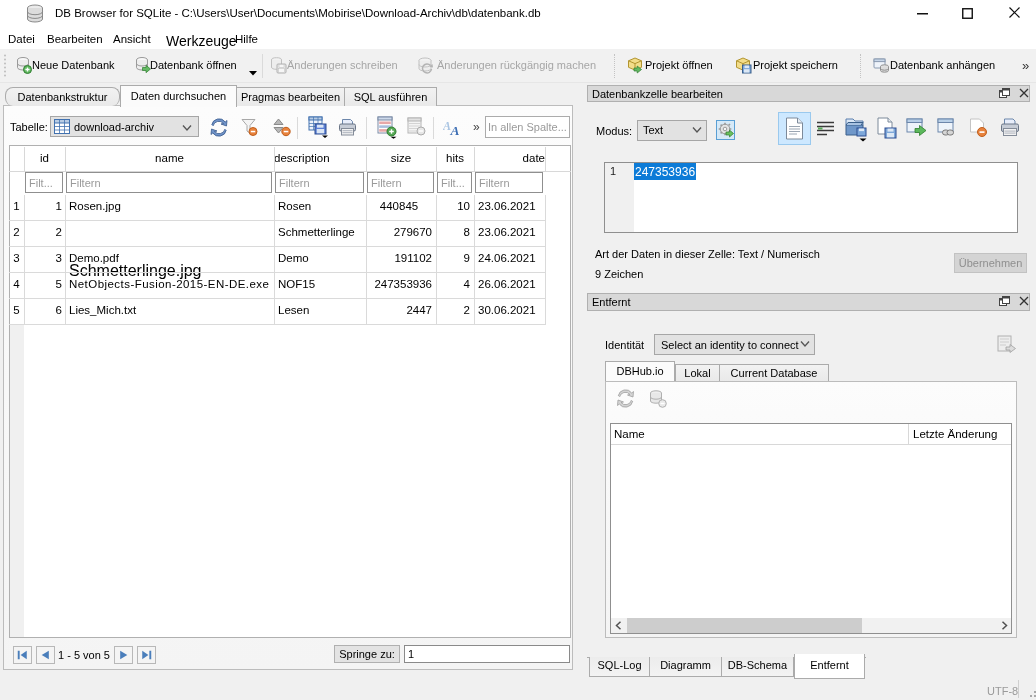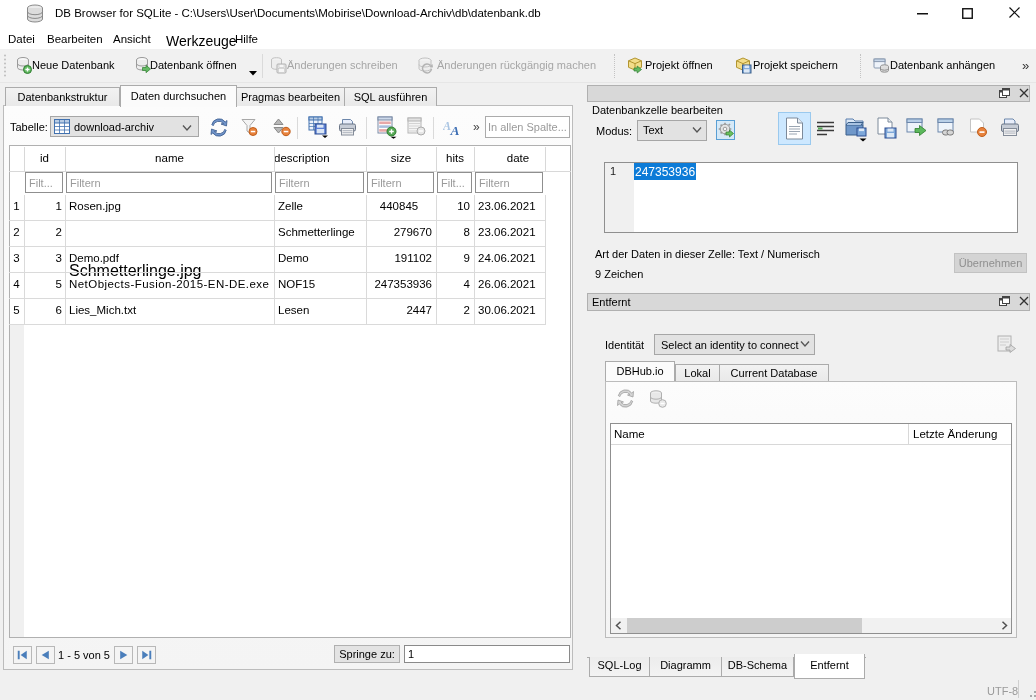--- a/index.html
+++ b/index.html
@@ -103,21 +103,21 @@
   <rect x="1" y="2" width="11" height="9" rx="1" fill="#eef3fa" stroke="#8a9ab0"></rect>
   <rect x="1" y="2" width="11" height="2.6" fill="#c7d6e8" stroke="#8a9ab0"></rect>
   <ellipse cx="11.5" cy="9.5" rx="4" ry="1.7" fill="#e4e4e4" stroke="#909090"></ellipse>
   <path d="M7.5 9.5 v4 a4 1.7 0 0 0 8 0 v-4" fill="#dcdcdc" stroke="#909090"></path>
   <path d="M7.5 11.5 a4 1.7 0 0 0 8 0" fill="none" stroke="#909090"></path>
 </svg>
 <div class="abs" style="left:890px;top:59px;">Datenbank anhängen</div>
 <div class="abs" style="left:1022px;top:58px;font-size:13px;color:#333;">»</div>
 
 <div class="abs" style="left:3px;top:105px;width:570px;height:565px;background:linear-gradient(#fcfcfc,#f4f4f4);border:1px solid #bcbcbc;"></div>
-<div class="abs tabi" style="left:5px;top:87px;width:115px;height:19px;line-height:18px;">Datenbankstruktur</div>
+<div class="abs tabi" style="left:5px;top:87px;width:115px;height:19px;line-height:18px;border-radius:8px;">Datenbankstruktur</div>
 <div class="abs" style="left:120px;top:85px;width:117px;height:22px;background:#fbfbfb;border:1px solid #ababab;border-bottom:none;text-align:center;line-height:20px;z-index:3;">Daten durchsuchen</div>
 <div class="abs tabi" style="left:237px;top:87px;width:108px;height:19px;border-left:none;line-height:18px;">Pragmas bearbeiten</div>
 <div class="abs tabi" style="left:345px;top:87px;width:92px;height:19px;border-left:none;line-height:18px;">SQL ausführen</div>
 
 <div class="abs" style="left:10px;top:121px;">Tabelle:</div>
 <div class="abs" style="left:50px;top:116px;width:149px;height:21px;background:#e2e2e2;border:1px solid #a6a6a6;"></div>
 <svg class="abs" style="left:54px;top:119px;" width="16" height="15" viewBox="0 0 16 15">
   <rect x="0.5" y="0.5" width="15" height="14" fill="#fff" stroke="#4272b0"></rect>
   <rect x="0.5" y="0.5" width="15" height="3.5" fill="#b8cce4" stroke="#4272b0"></rect>
   <path d="M5.5 0.5 v14 M10.5 0.5 v14 M0.5 7.5 h15 M0.5 11 h15" stroke="#4272b0" stroke-width="0.8"></path>
@@ -184,21 +184,21 @@
 <div class="abs" style="left:473px;top:120px;font-size:12px;color:#444;">»</div>
 <div class="abs" style="left:485px;top:116px;width:85px;height:22px;background:#fff;border:1px solid #ababab;"></div>
 <div class="abs" style="left:488px;top:121px;color:#9a9a9a;white-space:nowrap;">In allen Spalte...</div>
 
 <div class="abs" style="left:9px;top:145px;width:562px;height:493px;background:#fff;border:1px solid #b0b0b0;"></div>
 <div class="abs" style="left:24px;top:152px;width:41px;text-align:center;font-size:11.5px;">id</div>
 <div class="abs" style="left:65px;top:152px;width:209px;text-align:center;font-size:11.5px;">name</div>
 <div class="abs" style="left:274px;top:152px;width:92px;font-size:11.5px;">description</div>
 <div class="abs" style="left:366px;top:152px;width:70px;text-align:center;font-size:11.5px;">size</div>
 <div class="abs" style="left:436px;top:152px;width:38px;text-align:center;font-size:11.5px;">hits</div>
-<div class="abs" style="left:474px;top:152px;width:71px;text-align:center;font-size:11.5px;padding-left:17px;">date</div>
+<div class="abs" style="left:474px;top:152px;width:71px;text-align:right;font-size:11.5px;padding-left:17px;">date</div>
 <div class="abs" style="left:24px;top:147px;width:1px;height:24px;background:#d8d8d8;"></div>
 <div class="abs" style="left:65px;top:147px;width:1px;height:24px;background:#d8d8d8;"></div>
 <div class="abs" style="left:274px;top:147px;width:1px;height:24px;background:#d8d8d8;"></div>
 <div class="abs" style="left:366px;top:147px;width:1px;height:24px;background:#d8d8d8;"></div>
 <div class="abs" style="left:436px;top:147px;width:1px;height:24px;background:#d8d8d8;"></div>
 <div class="abs" style="left:474px;top:147px;width:1px;height:24px;background:#d8d8d8;"></div>
 <div class="abs" style="left:545px;top:147px;width:1px;height:24px;background:#d8d8d8;"></div>
 <div class="abs" style="left:9px;top:171px;width:562px;height:1px;background:#d8d8d8;"></div>
 <div class="abs" style="left:25px;top:172px;width:38px;height:21px;border:1px solid #8f8f8f;background:#fff;"></div>
 <div class="abs" style="left:29px;top:177px;color:#9a9a9a;">Filt...</div>
@@ -208,21 +208,21 @@
 <div class="abs" style="left:279px;top:177px;color:#9a9a9a;">Filtern</div>
 <div class="abs" style="left:367px;top:172px;width:67px;height:21px;border:1px solid #8f8f8f;background:#fff;"></div>
 <div class="abs" style="left:371px;top:177px;color:#9a9a9a;">Filtern</div>
 <div class="abs" style="left:437px;top:172px;width:35px;height:21px;border:1px solid #8f8f8f;background:#fff;"></div>
 <div class="abs" style="left:441px;top:177px;color:#9a9a9a;">Filt...</div>
 <div class="abs" style="left:475px;top:172px;width:68px;height:21px;border:1px solid #8f8f8f;background:#fff;"></div>
 <div class="abs" style="left:479px;top:177px;color:#9a9a9a;">Filtern</div>
 <div class="abs" style="left:9px;top:200px;width:15px;text-align:center;font-size:11.5px;">1</div>
 <div class="abs" style="left:24px;top:200px;width:38px;text-align:right;font-size:11.5px;">1</div>
 <div class="abs" style="left:69px;top:200px;font-size:11.5px;white-space:nowrap;">Rosen.jpg</div>
-<div class="abs" style="left:278px;top:200px;font-size:11.5px;">Zelle</div>
+<div class="abs" style="left:278px;top:200px;font-size:11.5px;">Rosen</div>
 <div class="abs" style="left:366px;top:200px;width:66px;text-align:center;font-size:11.5px;">440845</div>
 <div class="abs" style="left:436px;top:200px;width:34px;text-align:right;font-size:11.5px;">10</div>
 <div class="abs" style="left:478px;top:200px;font-size:11.5px;">23.06.2021</div>
 <div class="abs" style="left:9px;top:226px;width:15px;text-align:center;font-size:11.5px;">2</div>
 <div class="abs" style="left:24px;top:226px;width:38px;text-align:right;font-size:11.5px;">2</div>
 <div class="abs" style="left:69px;top:226px;font-size:16px;white-space:nowrap;margin-top:36px;">Schmetterlinge.jpg</div>
 <div class="abs" style="left:278px;top:226px;font-size:11.5px;">Schmetterlinge</div>
 <div class="abs" style="left:366px;top:226px;width:66px;text-align:right;font-size:11.5px;">279670</div>
 <div class="abs" style="left:436px;top:226px;width:34px;text-align:right;font-size:11.5px;">8</div>
 <div class="abs" style="left:478px;top:226px;font-size:11.5px;">23.06.2021</div>
@@ -278,21 +278,21 @@
 <div class="abs" style="left:137px;top:646px;width:19px;height:18px;border:1px solid #b8b8b8;background:#f4f4f4;"></div>
 <svg class="abs" style="left:137px;top:646px;" width="19" height="18" viewBox="0 0 19 19">
     <path d="M5 5 v9 l6.5 -4.5 z" fill="#4a7ebb"></path>
     <rect x="12.5" y="5" width="2" height="9" fill="#4a7ebb"></rect>
   </svg>
 <div class="abs" style="left:334px;top:645px;width:66px;height:18px;background:#e3e3e3;border:1px solid #b0b0b0;text-align:center;line-height:16px;">Springe zu:</div>
 <div class="abs" style="left:404px;top:645px;width:166px;height:18px;background:#fff;border:1px solid #8a8a8a;"></div>
 <div class="abs" style="left:408px;top:648px;">1</div>
 
 <div class="abs" style="left:587px;top:85px;width:443px;height:17px;background:#d8d8d8;border:1px solid #b0b0b0;"></div>
-<div class="abs" style="left:592px;top:104px;text-align:right;">Datenbankzelle bearbeiten</div>
+<div class="abs" style="left:592px;top:88px;text-align:right;">Datenbankzelle bearbeiten</div>
 <svg class="abs" style="left:999px;top:88px;" width="11" height="10" viewBox="0 0 11 10">
   <rect x="0.5" y="2.5" width="7" height="7" fill="#fff" stroke="#444"></rect>
     <rect x="0.5" y="2.5" width="7" height="2" fill="#444"></rect>
   <rect x="3.5" y="0.5" width="7" height="7" fill="#fff" stroke="#444"></rect>
     <rect x="3.5" y="0.5" width="7" height="2" fill="#444"></rect>
 </svg>
 <svg class="abs" style="left:1019px;top:88px;" width="10" height="10" viewBox="0 0 10 10">
     <path d="M1 1 l8 8 M9 1 l-8 8" stroke="#333" stroke-width="1.3"></path>
   </svg>
 <div class="abs" style="left:596px;top:125px;">Modus:</div>

